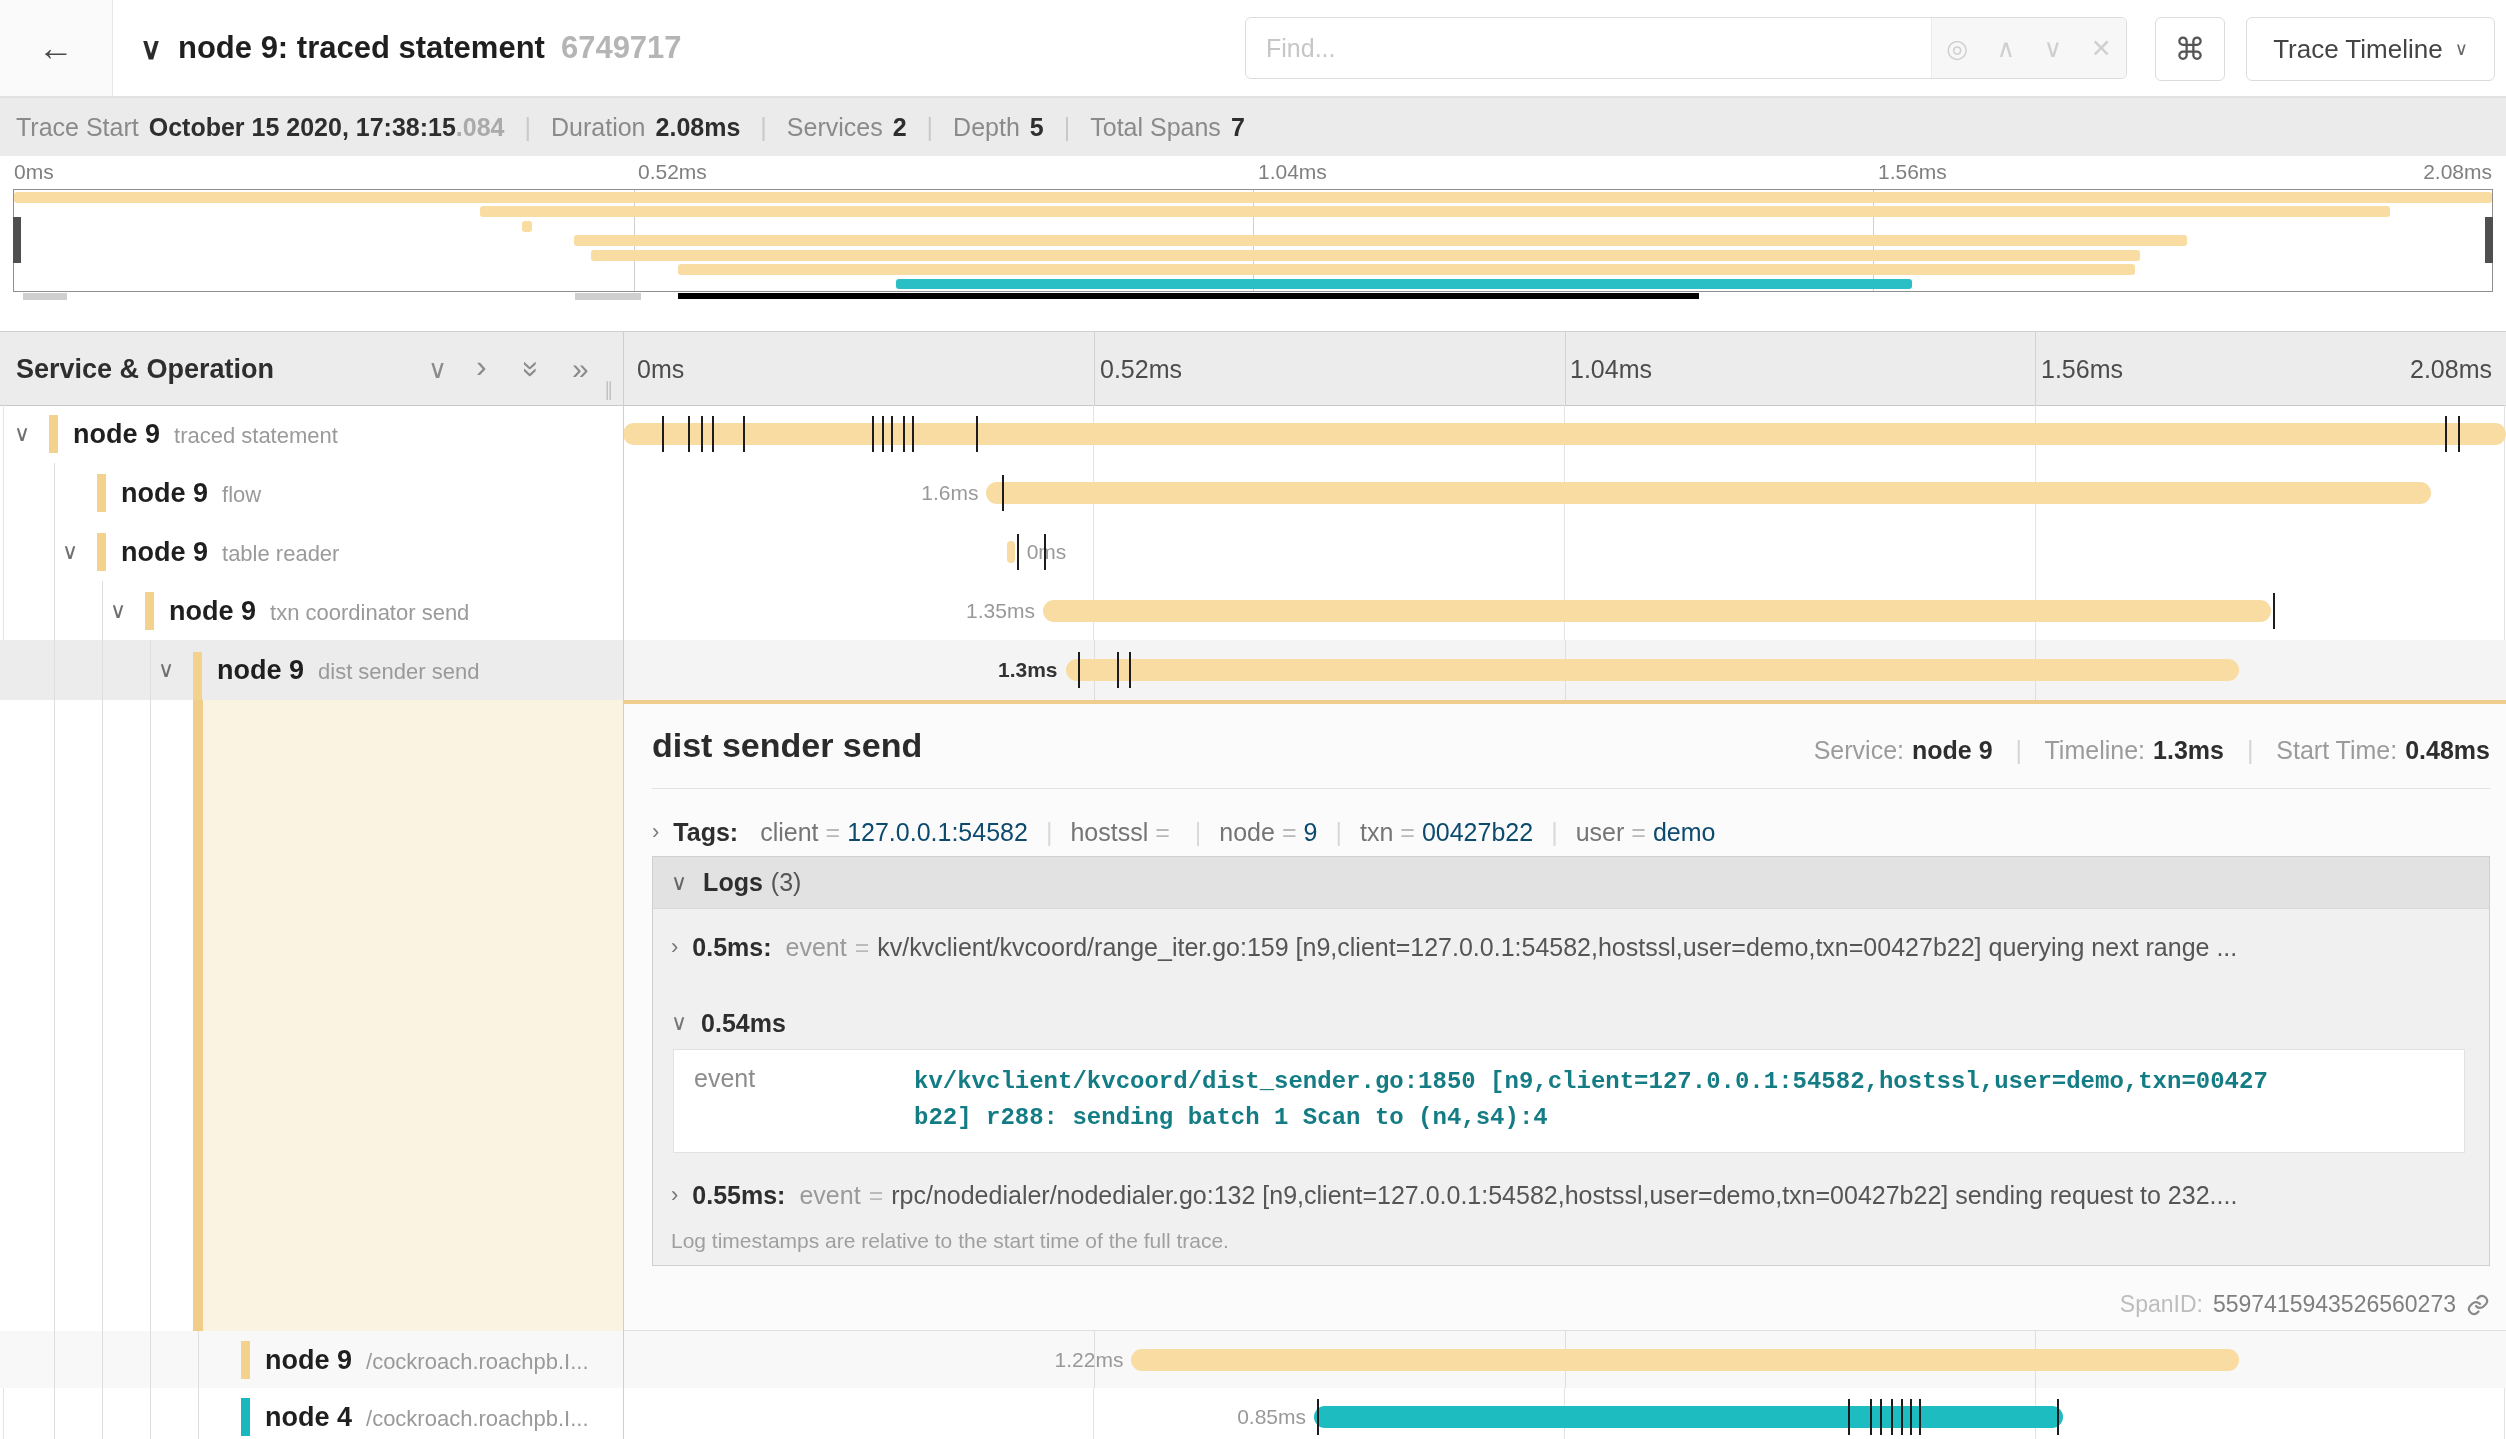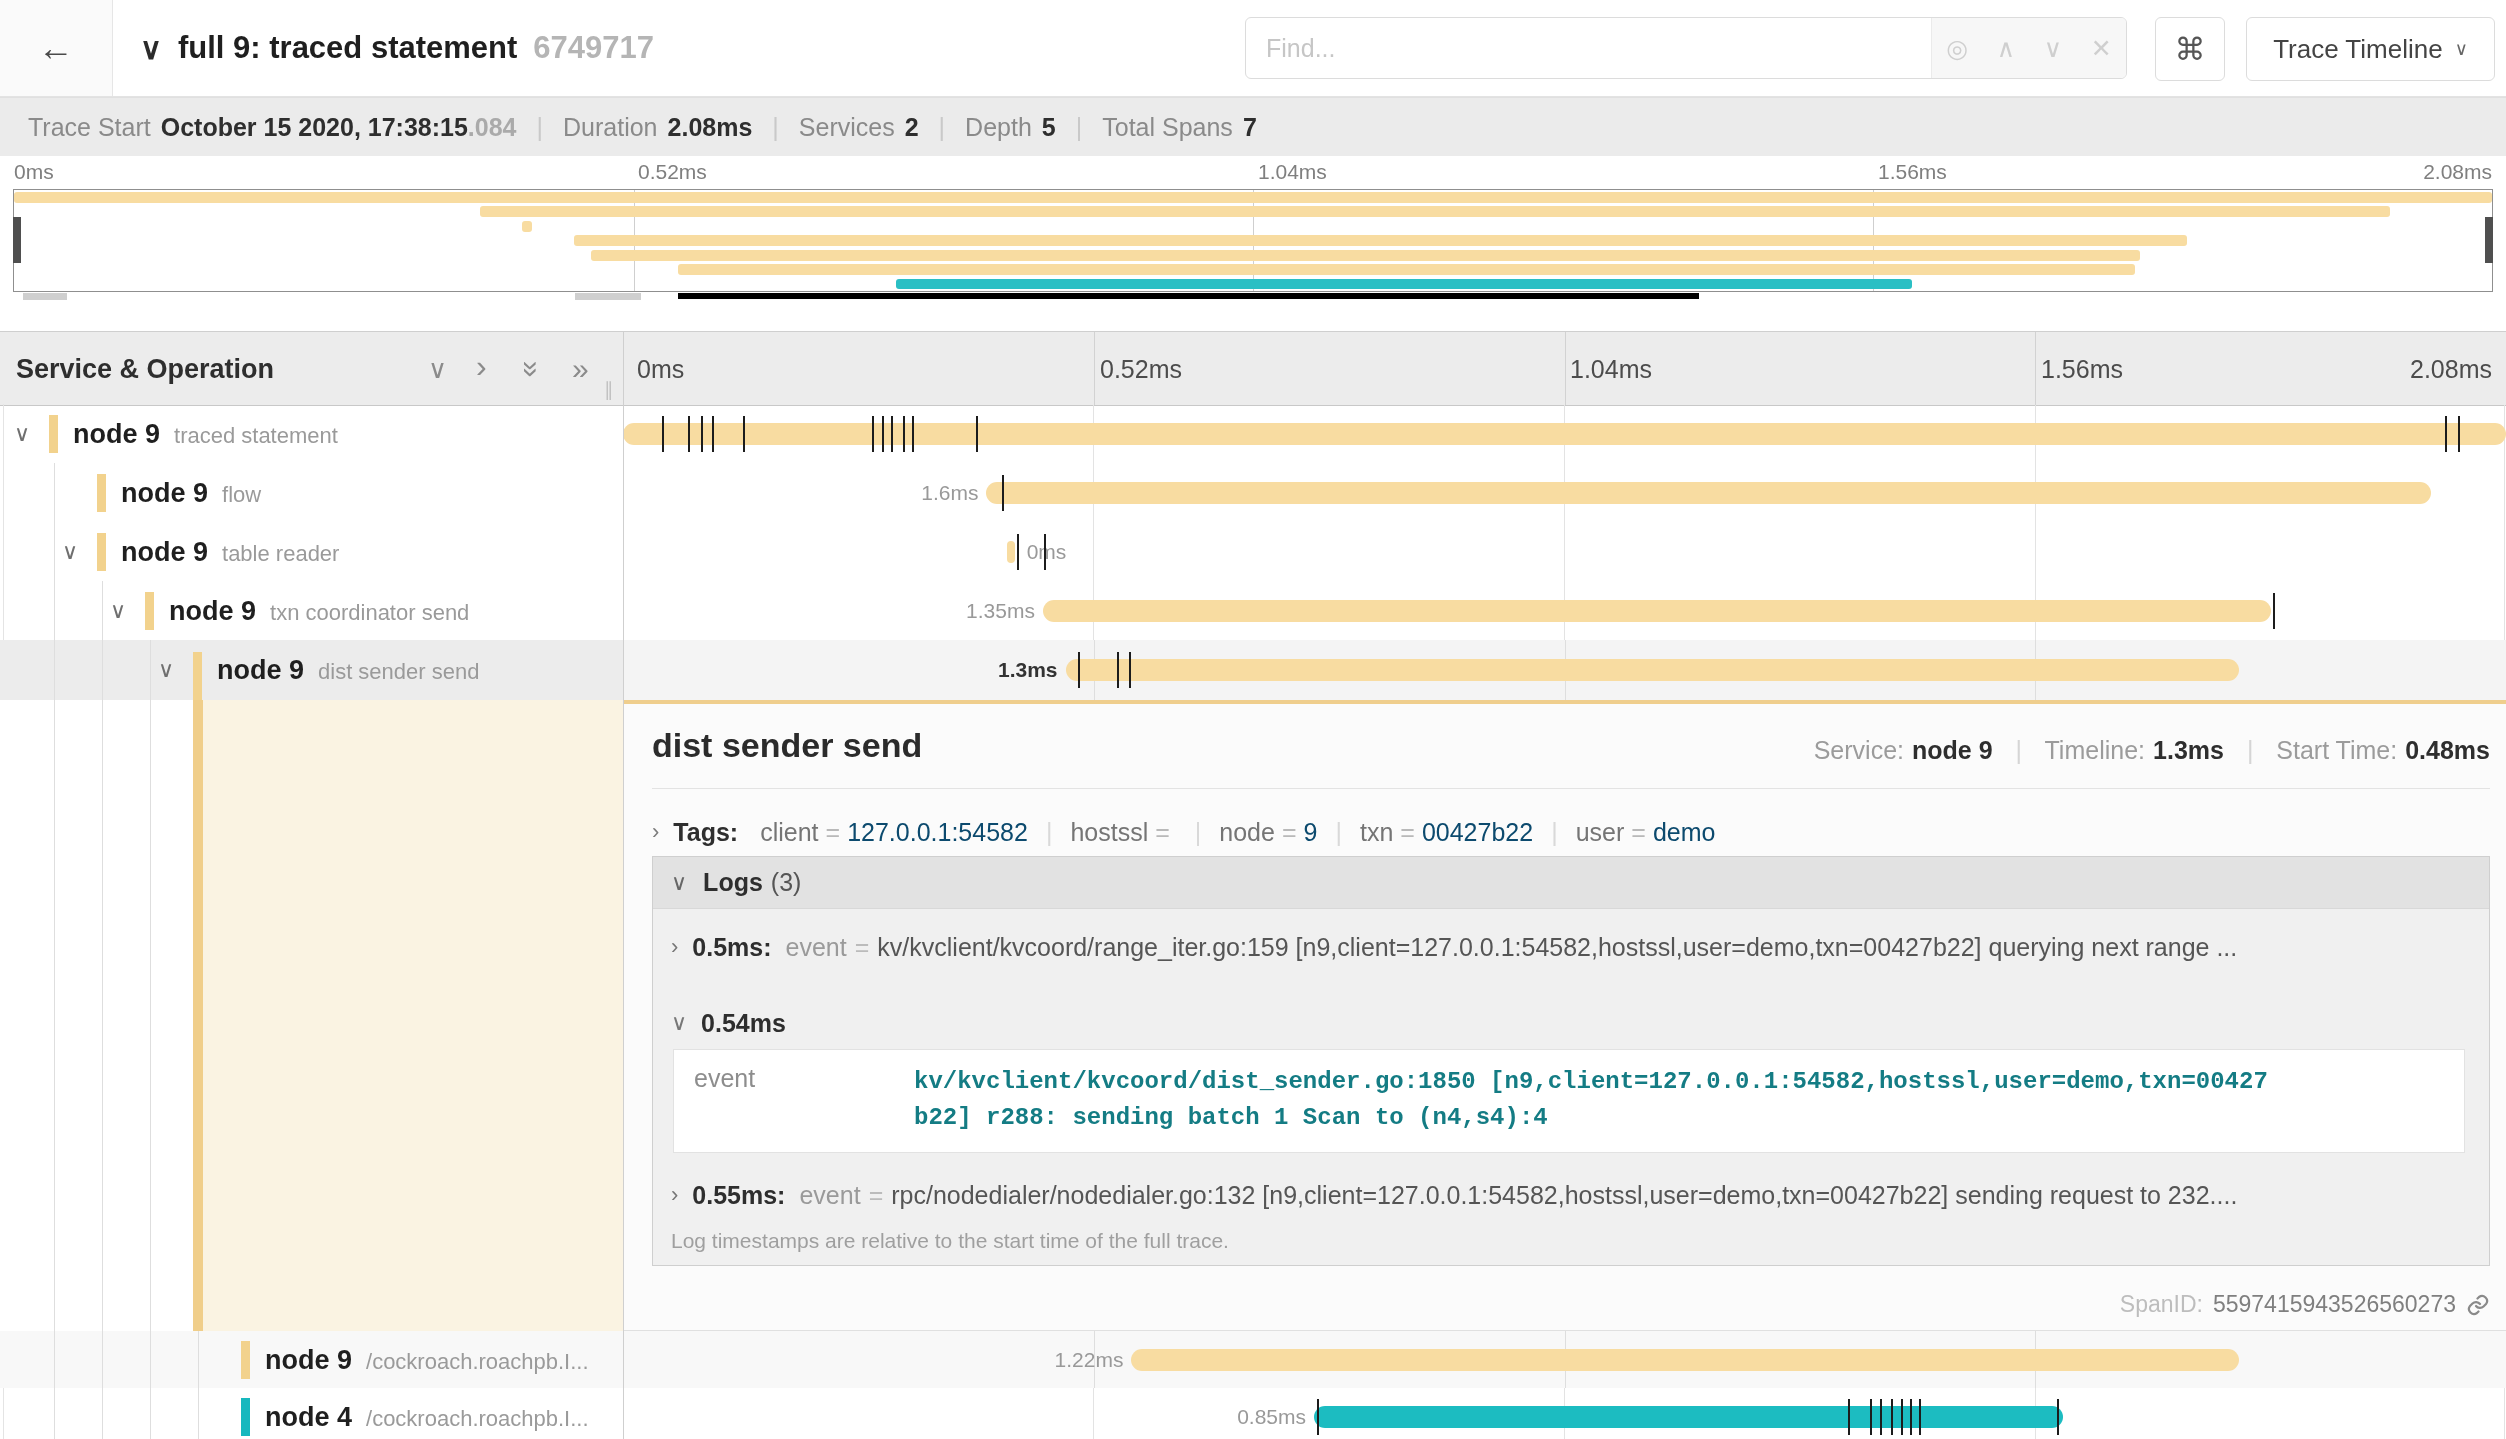--- a/index.html
+++ b/index.html
@@ -19,21 +19,21 @@
   .find-controls{flex:1;background:#f7f7f7;border-left:1px solid #ebebeb;border-radius:0 5px 5px 0;
                  display:flex;align-items:center;justify-content:space-around;color:#cfcfcf;font-size:25px;}
   .find-controls span{cursor:pointer;}
   .kbd-btn{position:absolute;left:2155px;top:17px;width:68px;height:62px;border:1px solid #dcdcdc;border-radius:6px;background:#fff;
            display:flex;align-items:center;justify-content:center;font-size:31px;color:#555;cursor:pointer;}
   .view-btn{position:absolute;left:2246px;top:17px;width:247px;height:62px;border:1px solid #dcdcdc;border-radius:6px;background:#fff;
             display:flex;align-items:center;justify-content:center;gap:12px;font-size:26px;color:#444;cursor:pointer;}
   .view-btn .vchev{font-size:18px;color:#666;}
   
   .summary{position:absolute;top:97px;left:0;right:0;height:59px;background:#ebebeb;border-top:1px solid #e0e0e0;
-           display:flex;align-items:center;padding-left:28px;font-size:25px;color:#8a8a8a;box-sizing:border-box;white-space:nowrap;}
+           display:flex;align-items:center;padding-left:16px;font-size:25px;color:#8a8a8a;box-sizing:border-box;white-space:nowrap;}
   .summary .val{color:#2e2e2e;font-weight:bold;margin-left:10px;}
   .summary .suf{color:#aaa;font-weight:bold;}
   .summary .sep{color:#c9c9c9;margin:0 20px;}
   
   .minimap{position:absolute;top:156px;left:0;right:0;height:146px;}
   .mm-label{position:absolute;top:4px;font-size:21px;color:#7f7f7f;}
   .mm-canvas{position:absolute;left:13px;right:13px;top:33px;height:101px;background:#fff;border:1px solid #8f8f8f;}
   .mm-grid{position:absolute;top:0;bottom:0;width:1px;background:#cfcfcf;}
   .mm-span{position:absolute;border-radius:3px;}
   .mm-scrub{position:absolute;width:8px;height:46px;top:27px;background:#4f4f4f;cursor:ew-resize;}
@@ -121,21 +121,21 @@
 </style>
 </head>
 <body>
 
 <div class="app-header">
   <div class="back-box">
     <span>←</span>
   </div>
   <div class="title-wrap">
     <span class="title-chev">∨</span>
-    <span class="page-title">full 9: traced statement</span>
+    <span class="page-title">node 9: traced statement</span>
     <span class="trace-id">6749717</span>
   </div>
   <div class="find-wrap">
     <input class="find-input" placeholder="Find..." style="">
     <div class="find-controls">
       <span>◎</span>
       <span>∧</span>
       <span>∨</span>
       <span>✕</span>
     </div>

